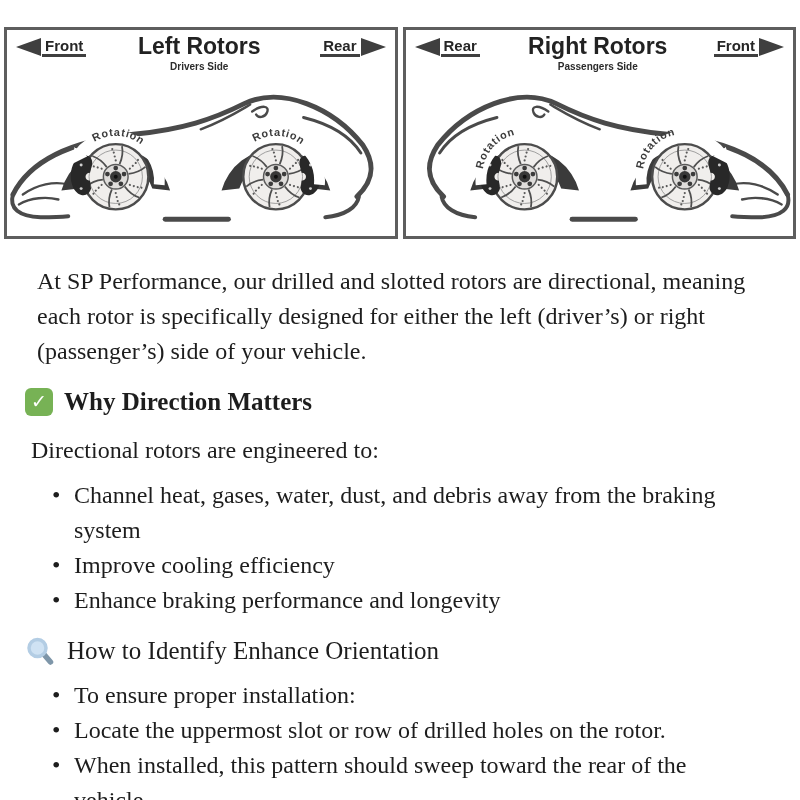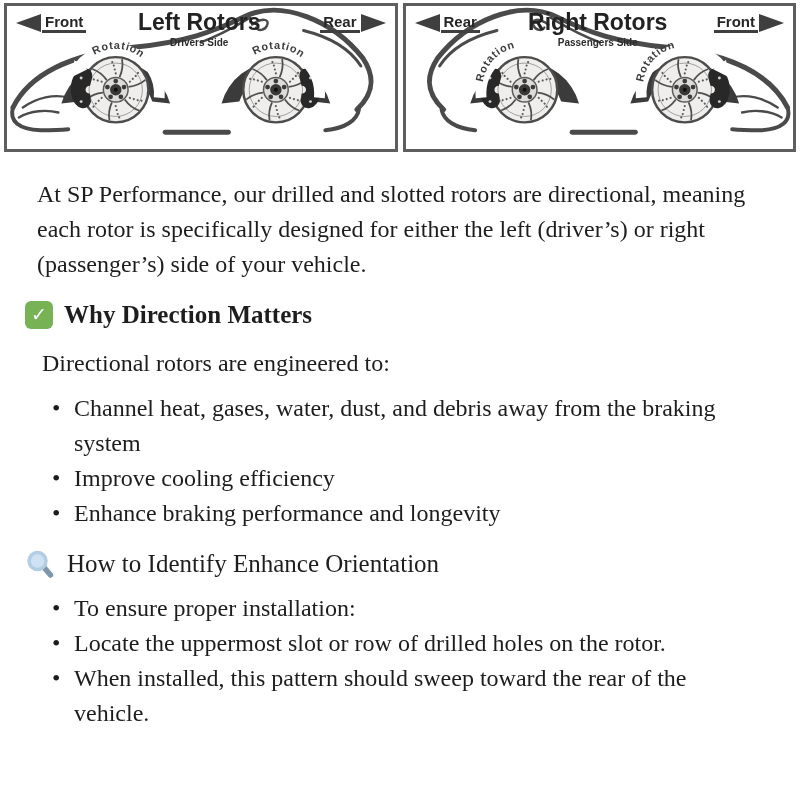--- a/index.html
+++ b/index.html
@@ -1,20 +1,20 @@
 <!DOCTYPE html>
 <html><head>
 <meta charset="utf-8">
 <style>
   html,body{margin:0;padding:0;background:#ffffff;}
   .page{position:relative;width:800px;height:800px;background:#ffffff;overflow:hidden;
         font-family:"Liberation Serif", serif;color:#1d1d1d;}
 
   
-  .diagram-row{display:flex;gap:5px;padding:3px 4px 0 4px;height:152px;box-sizing:border-box;}
+  .diagram-row{display:flex;gap:5px;padding:3px 4px 0 4px;height:215px;box-sizing:border-box;margin-top:24px;}
   .panel{position:relative;flex:1;border:3px solid #5e5e5e;background:#fff;box-sizing:border-box;}
   .panel-header{position:absolute;top:7px;left:9px;right:9px;display:flex;
                 justify-content:space-between;align-items:flex-start;z-index:3;}
   .dir{display:flex;align-items:center;}
   .tri{width:0;height:0;border-top:9px solid transparent;border-bottom:9px solid transparent;}
   .tri-left{border-right:25px solid #3f3f3f;margin-right:1px;}
   .tri-right{border-left:25px solid #3f3f3f;margin-left:1px;}
   .dir-label{font-family:"Liberation Sans",sans-serif;font-weight:700;font-size:15px;
              color:#262626;border-bottom:3px solid #3f3f3f;padding:0 3px 0 3px;line-height:17px;}
   .panel-titles{position:absolute;top:4px;left:0;right:3px;text-align:center;z-index:2;}
@@ -31,21 +31,21 @@
   .rot{font-family:"Liberation Sans",sans-serif;font-weight:700;font-size:11px;
        letter-spacing:0.8px;fill:#3d3d3d;}
 
   
   .article{padding:13px 30px 0 25px;font-size:24px;line-height:35px;}
   .intro{margin:12px;max-width:720px;}
   .section-heading{display:flex;align-items:center;gap:11px;margin:16px 0 0 0;
                    font-size:25px;line-height:34px;}
   .section-heading.bold{font-weight:700;}
   .section-heading.regular{font-weight:400;}
-  .lead{margin:14px 0 0 17px;}
+  .lead{margin:14px 0 0 6px;}
   ul.bullets{list-style:none;margin:10px 0 0 27px;padding:0;}
   ul.bullets li{position:relative;padding-left:22px;max-width:660px;line-height:35px;}
   ul.bullets li::before{content:"\2022";position:absolute;left:0;top:0;}
   .check-emoji{width:28px;height:28px;background:#77b255;border-radius:6px;flex:0 0 28px;
                display:inline-flex;align-items:center;justify-content:center;}
   .check-glyph{color:#fff;font-family:"DejaVu Sans",sans-serif;font-weight:700;font-size:19px;
                line-height:1;transform:translateY(-1px);}
   .mag-icon{flex:0 0 31px;display:inline-block;}
 </style>
 </head>

